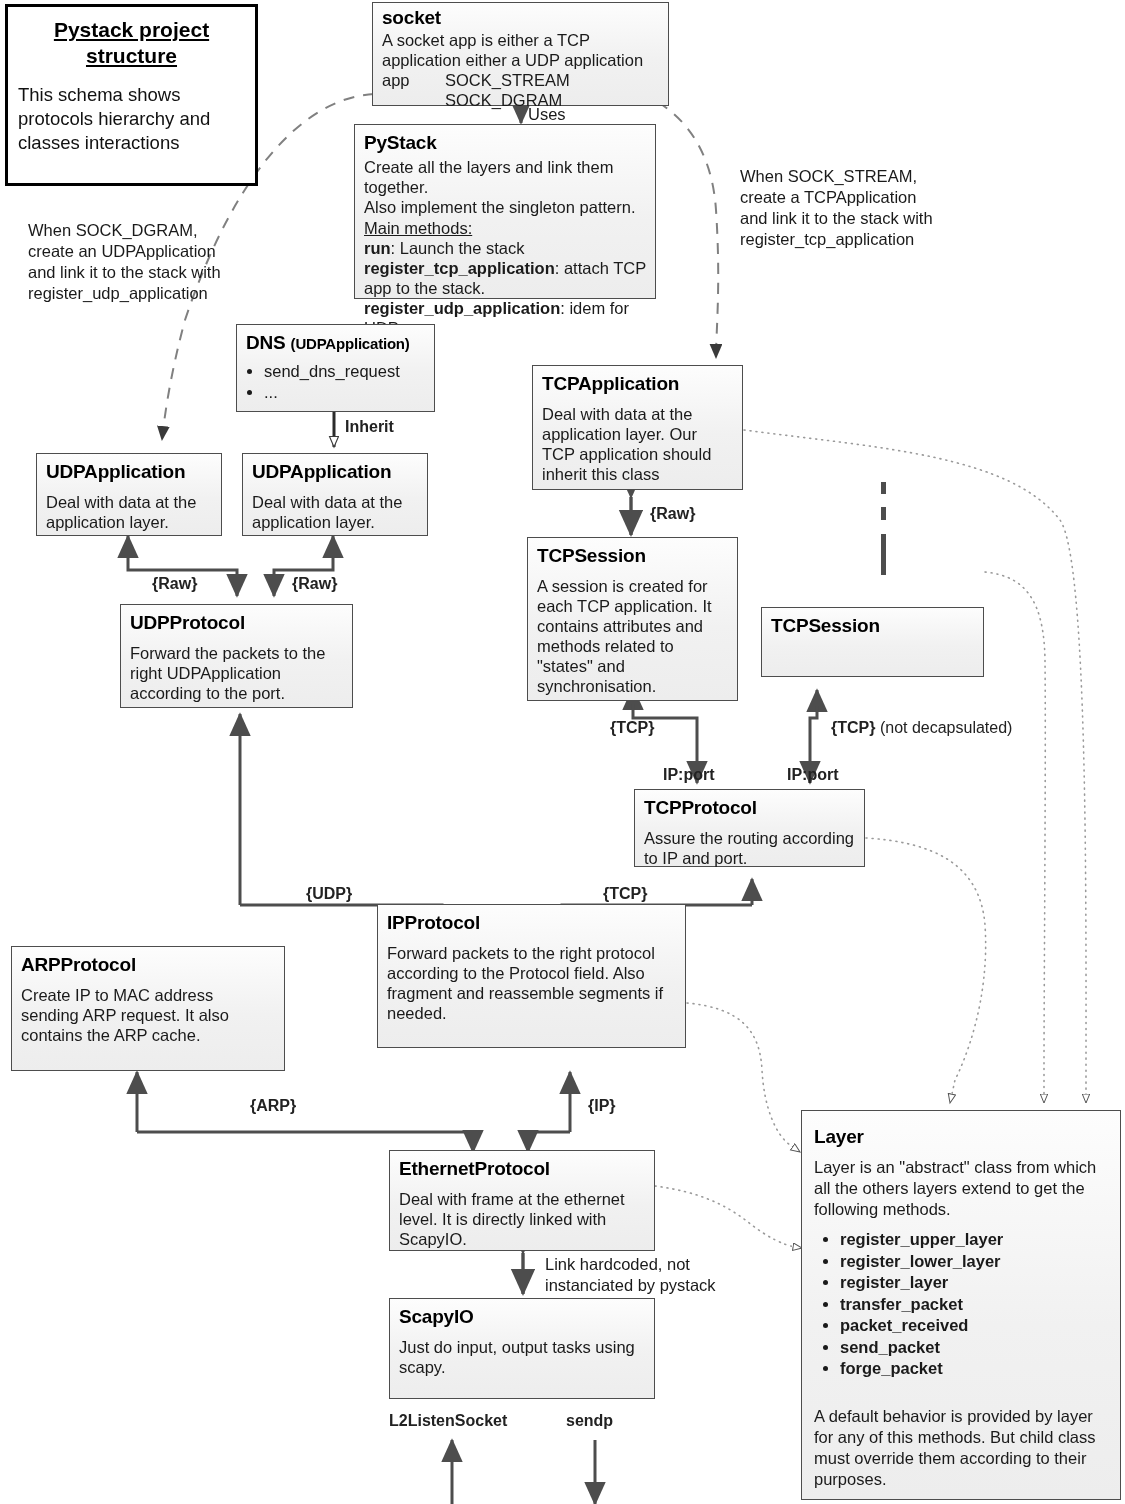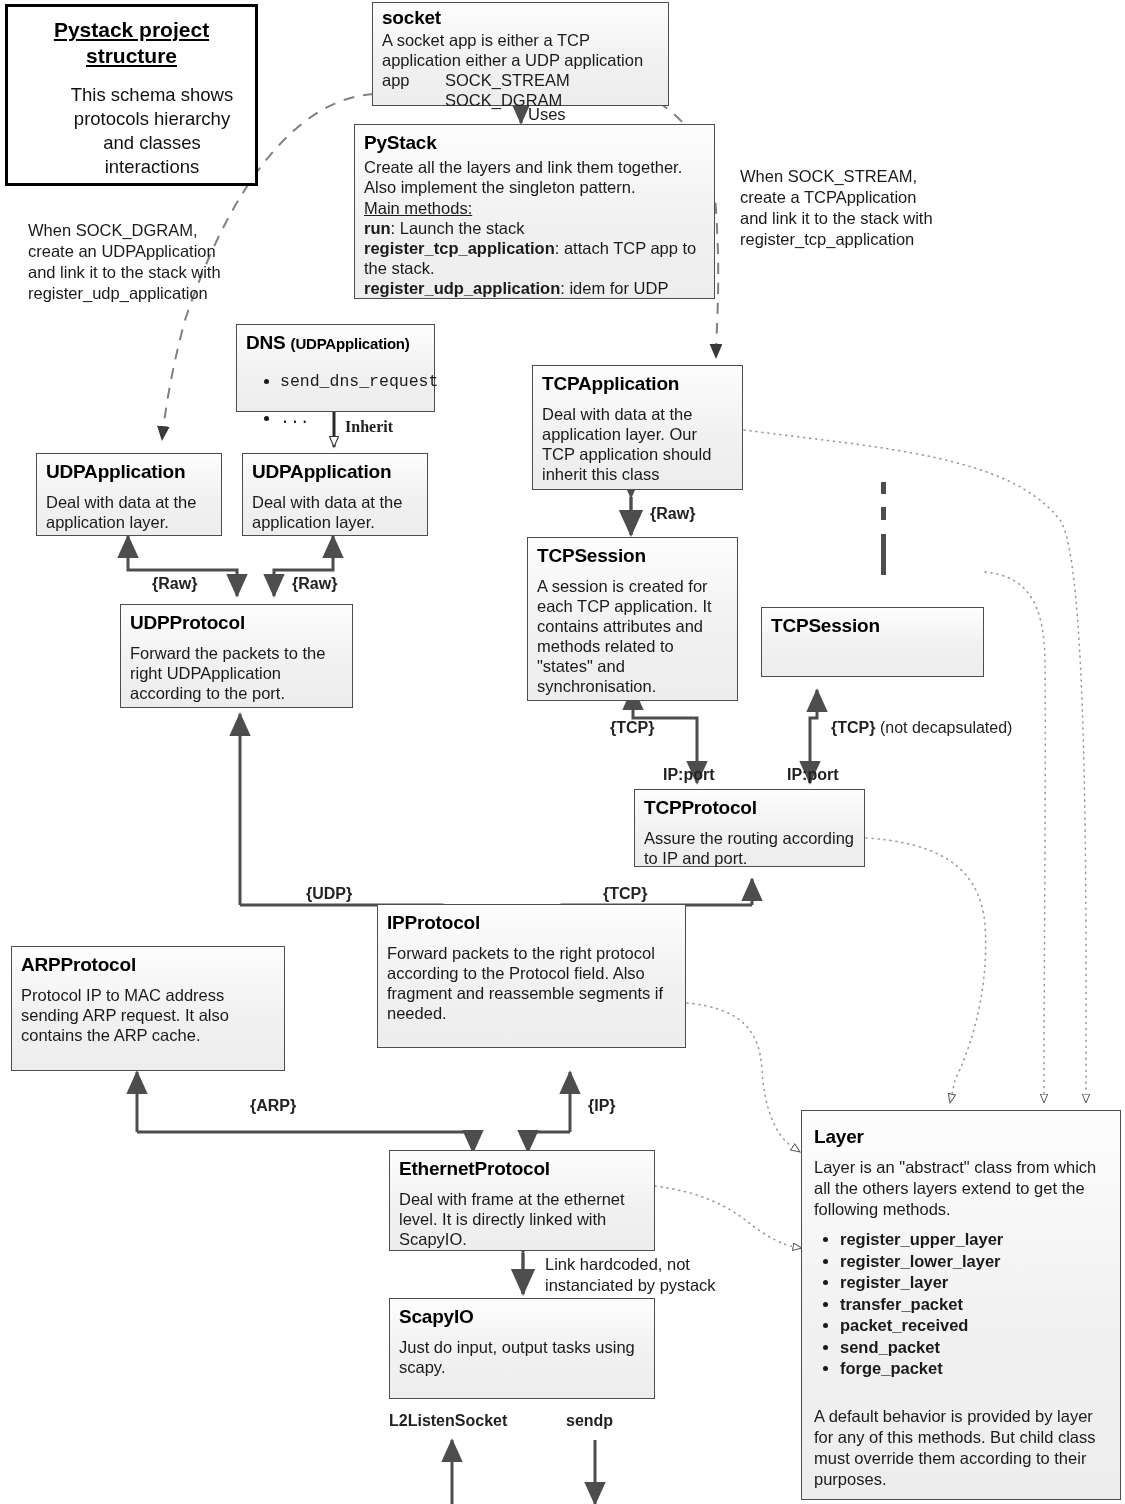--- a/index.html
+++ b/index.html
@@ -65,23 +65,22 @@
     font-size:21px;
     font-weight:bold;
     line-height:26px;
     text-decoration:underline;
     color:#000;
   }
   #legend .ls{
     margin-top:14px;
     font-size:18.5px;
     line-height:24px;
-    text-align:center;
+    text-align:left;
     color:#111;
-    margin-left:41px;
   }
 
   
   .note{
     position:absolute;
     font-size:16.5px;
     line-height:21px;
     color:#1a1a1a;
     z-index:2;
   }
@@ -114,21 +113,21 @@
     line-height:20px;
   }
 
   
   .bullets{
     margin:6px 0 0 0;
     padding:0 0 0 18px;
     font-size:16.5px;
     line-height:21px;
   }
-  .bullets li{margin:16px;padding:0;font-family:Liberation Mono, monospace;}
+  .bullets li{margin:0;padding:0;}
 
   
   #layer-box .body{font-size:16.5px;line-height:21px;}
   #layer-box .mlist{
     margin:9px 0 0 0;
     padding:0 0 0 26px;
     font-size:16.5px;
     line-height:21.5px;
     font-weight:bold;
   }
@@ -254,21 +253,21 @@
       <div class="socketline" style="height:22px;">
         <span class="sockword" style="left:0;top:0;">app</span>
         <span class="sockword" style="left:63px;top:0;">SOCK_STREAM</span>
       </div>
       <div class="socketline" style="height:20px;">
         <span class="sockword" style="left:63px;top:-2px;">SOCK_DGRAM</span>
       </div>
     </div>
   </div>
 
-  <div class="box" id="pystack-box" style="left:354px;top:124px;width:361px;height:175px;">
+  <div class="box" id="pystack-box" style="left:354px;top:124px;width:302px;height:175px;">
     <div class="title">PyStack</div>
     <div class="body" style="margin-top:3px;">
       <div>Create all the layers and link them together.</div>
       <div>Also implement the singleton pattern.</div>
       <div style="text-decoration:underline;margin-top:1px;">Main methods:</div>
       <div>
         <b>run</b><span>: Launch the stack</span>
       </div>
       <div>
         <b>register_tcp_application</b><span>: attach TCP app to the stack.</span>
@@ -323,21 +322,21 @@
     <i style="height:41px;margin-top:14px;"></i>
   </div>
 
   <div class="box" id="tcpprotocol-box" style="left:634px;top:789px;width:231px;height:78px;">
     <div class="title">TCPProtocol</div>
     <div class="body">Assure the routing according to IP and port.</div>
   </div>
 
   <div class="box" id="arpprotocol-box" style="left:11px;top:946px;width:274px;height:125px;">
     <div class="title">ARPProtocol</div>
-    <div class="body">Protocol IP to MAC address sending ARP request. It also contains the ARP cache.</div>
+    <div class="body">Create IP to MAC address sending ARP request. It also contains the ARP cache.</div>
   </div>
 
   <div class="box" id="ipprotocol-box" style="left:377px;top:904px;width:309px;height:144px;">
     <div class="title">IPProtocol</div>
     <div class="body">Forward packets to the right protocol according to the Protocol field. Also fragment and reassemble segments if needed.</div>
   </div>
 
   <div class="box" id="ethernetprotocol-box" style="left:389px;top:1150px;width:266px;height:101px;">
     <div class="title">EthernetProtocol</div>
     <div class="body">Deal with frame at the ethernet level. It is directly linked with ScapyIO.</div>
@@ -364,21 +363,21 @@
   </div>
 
   <div class="note" style="left:28px;top:220px;width:212px;">When SOCK_DGRAM, create an UDPApplication and link it to the stack with register_udp_application</div>
 
   <div class="note" style="left:545px;top:1254px;width:180px;">Link hardcoded, not instanciated by pystack</div>
 
   <div class="note" style="left:740px;top:166px;width:200px;">When SOCK_STREAM, create a TCPApplication and link it to the stack with register_tcp_application</div>
 
   <div class="plabel" style="left:528px;top:105px;">Uses</div>
 
-  <div class="elabel" style="left:345px;top:418px;font-family:Liberation Serif, serif;">Inherit</div>
+  <div class="elabel" style="left:345px;top:418px;">Inherit</div>
 
   <div class="elabel" style="left:152px;top:575px;">{Raw}</div>
   <div class="elabel" style="left:292px;top:575px;">{Raw}</div>
 
   <div class="elabel" style="left:650px;top:505px;">{Raw}</div>
 
   <div class="elabel" style="left:610px;top:719px;">{TCP}</div>
 
   <div class="elabel" style="left:831px;top:719px;"><span>{TCP}</span><span class="reg"> (not decapsulated)</span></div>
 

